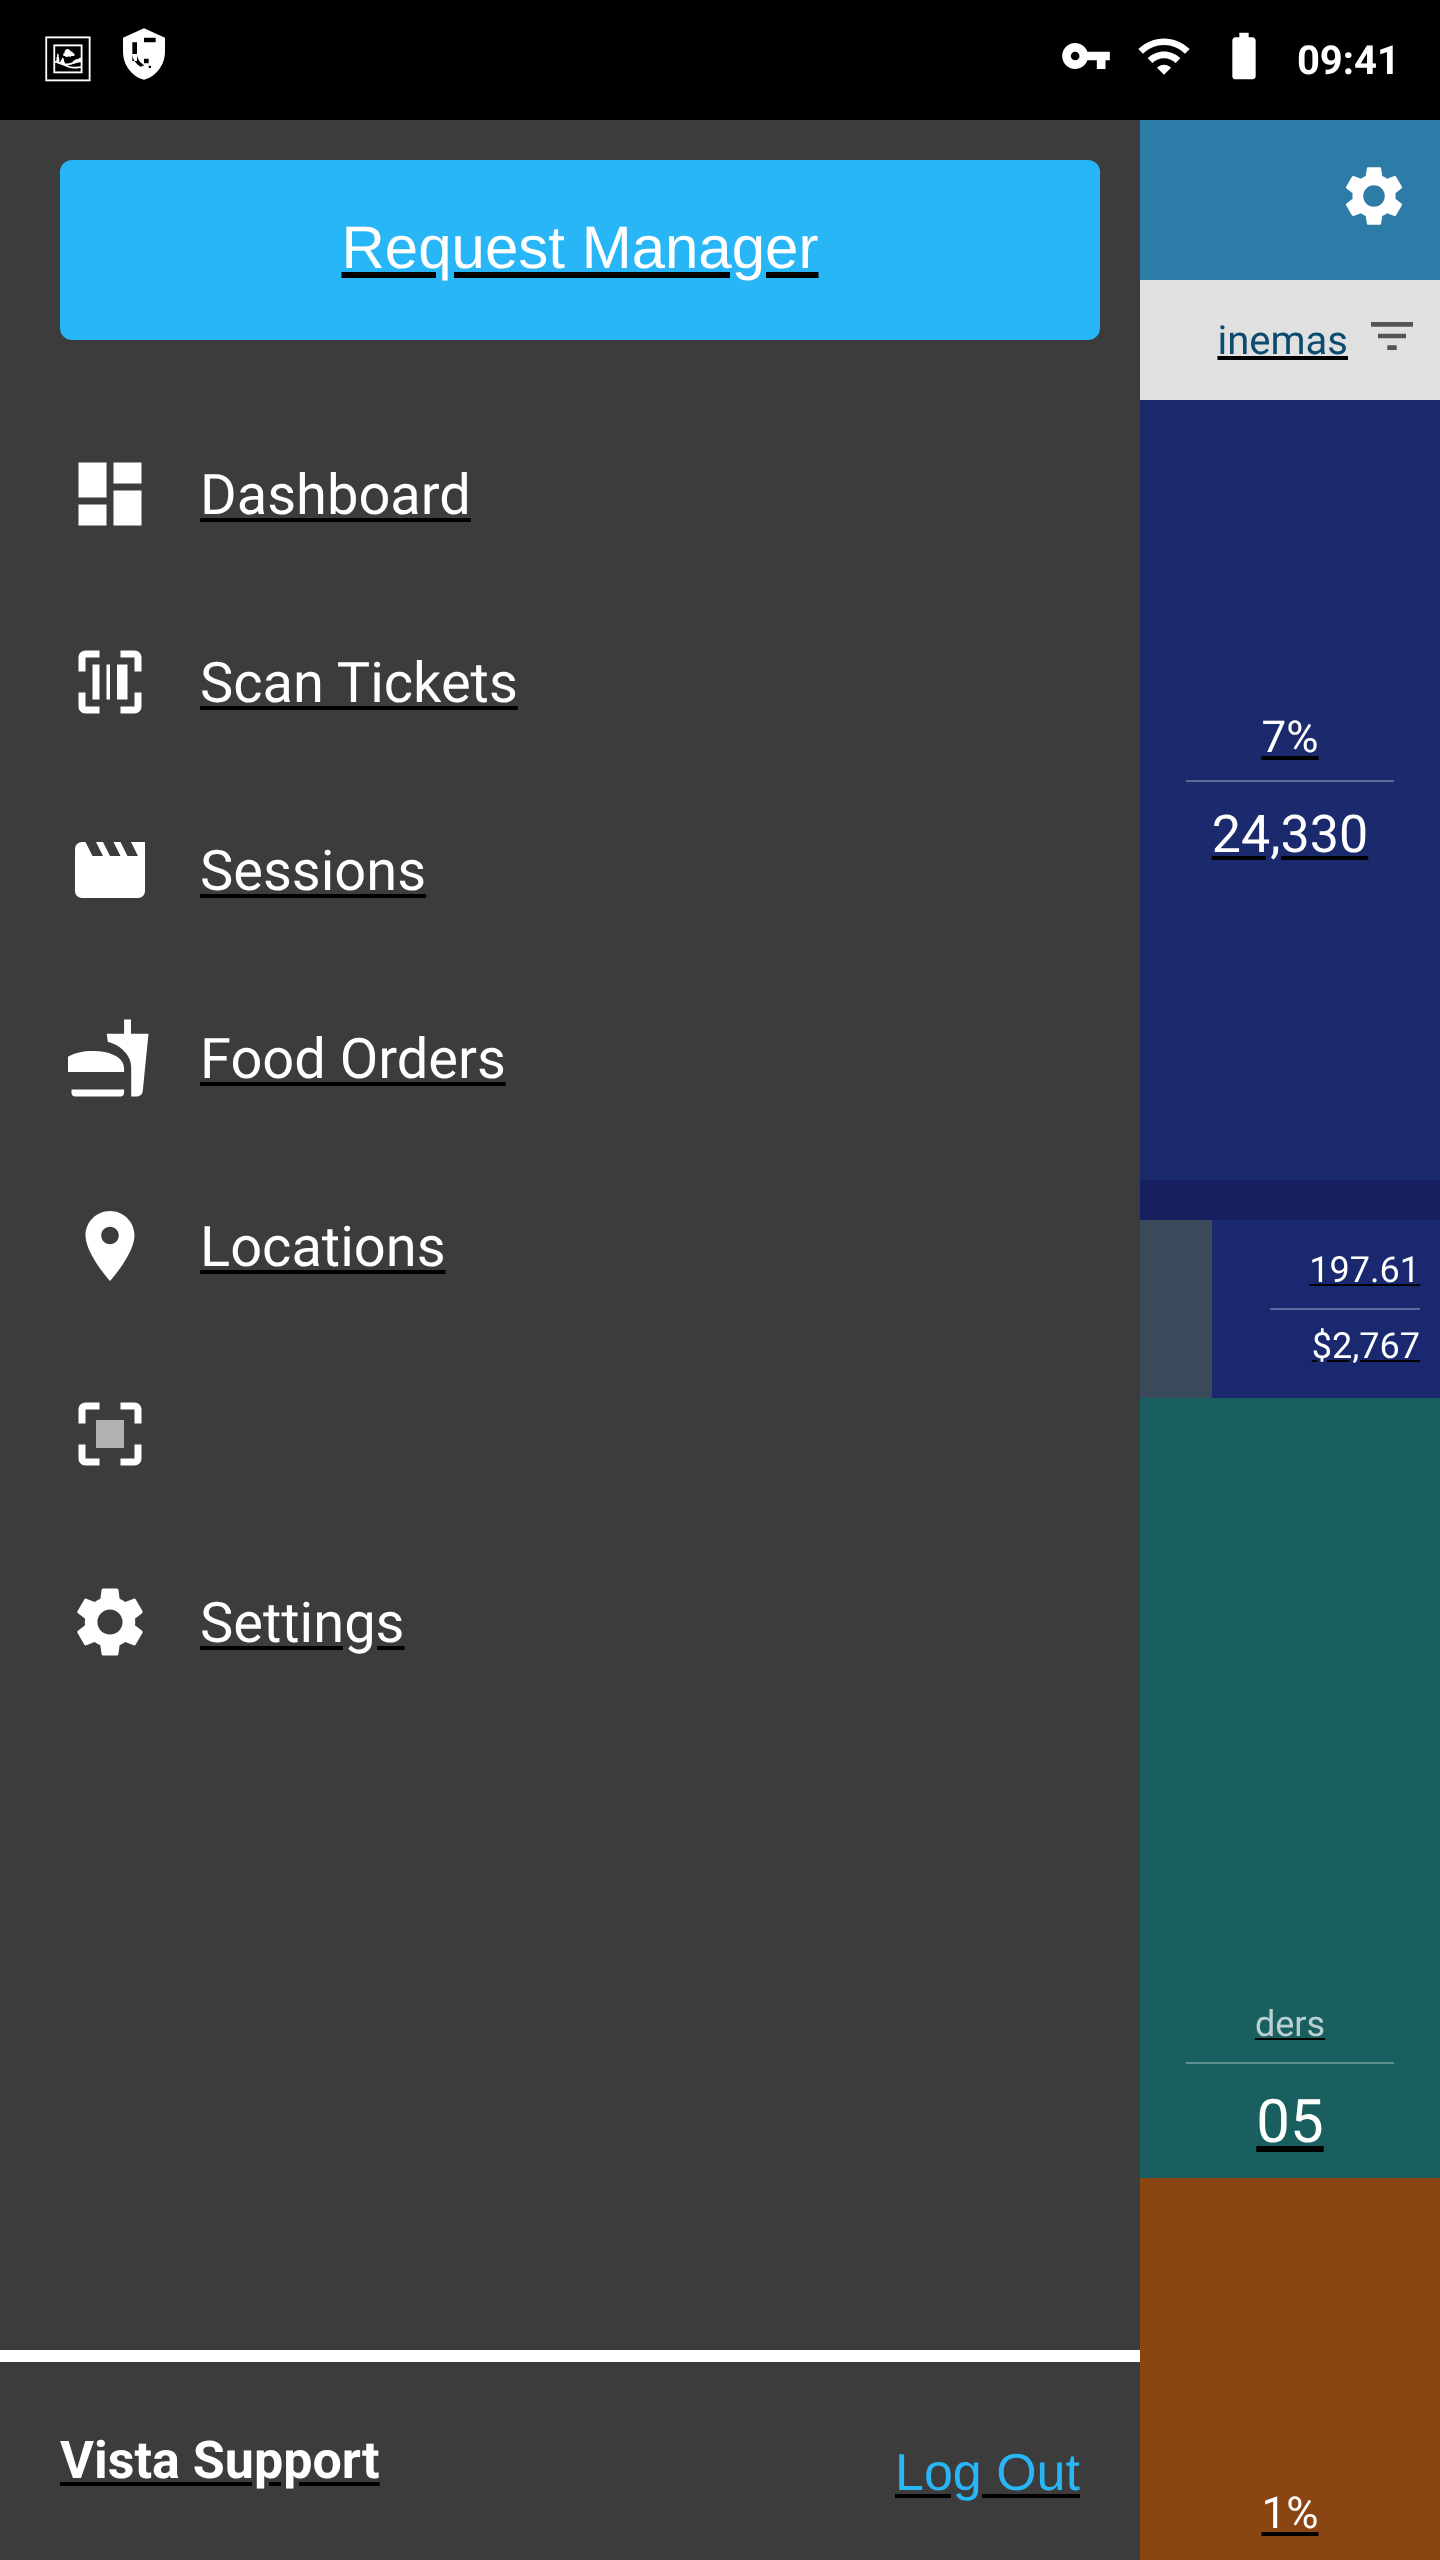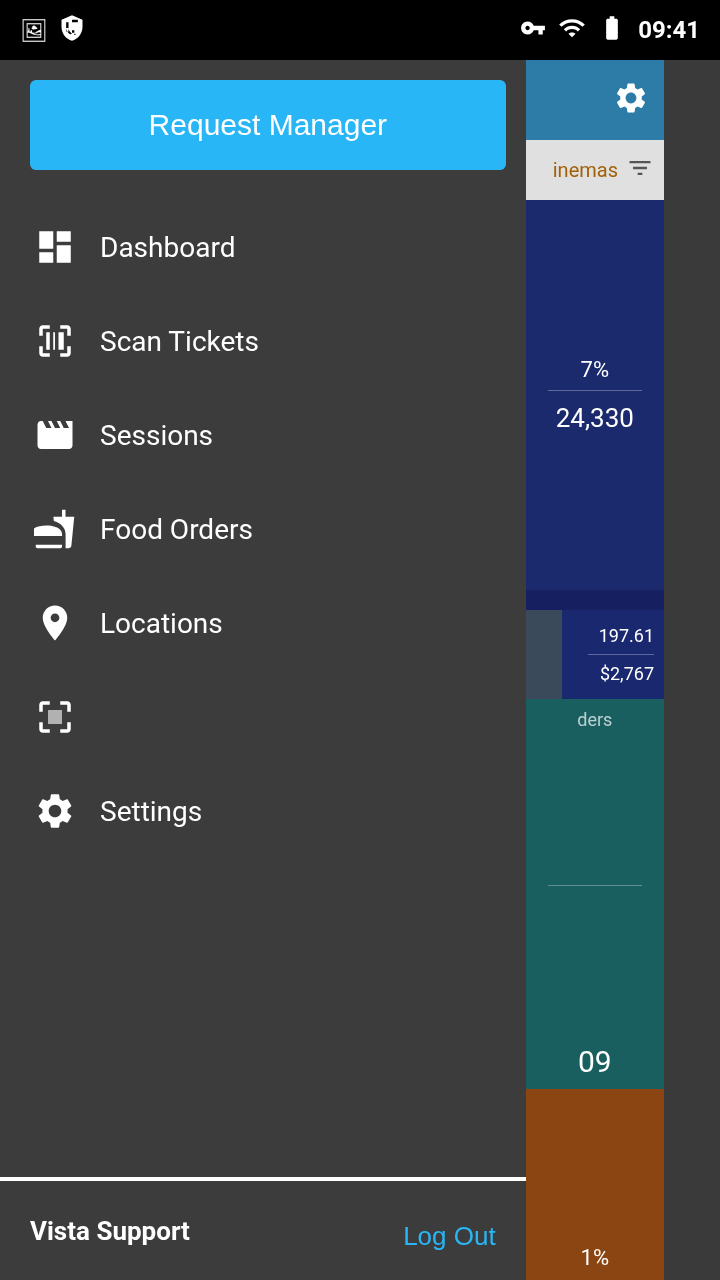--- a/index.html
+++ b/index.html
@@ -33,29 +33,30 @@
     }
 
     .status-right {
       display: flex;
       align-items: center;
       gap: 12px;
     }
 
     .status-time {
       color: #fff;
-      font-size: 24px;
+      font-size: 20px;
       font-weight: bold;
     }
 
     
     .main-container {
       display: flex;
-      width: 664px;
+      width: 720px;
       height: 1220px;
+      text-decoration: underline;
     }
 
     
     .drawer {
       width: 570px;
       height: 1220px;
       background: #3c3c3c;
       display: flex;
       flex-direction: column;
       position: relative;
@@ -108,21 +109,21 @@
       fill: #fff;
     }
 
     .nav-label {
       font-size: 28px;
       color: #fff;
       font-weight: 400;
     }
 
     .drawer-footer {
-      border-top: 4px solid #ffffff;
+      border-top: 6px solid #ffffff;
       padding: 28px 30px;
       display: flex;
       align-items: center;
       justify-content: space-between;
     }
 
     .vista-support {
       color: #fff;
       font-size: 26px;
       font-weight: bold;
@@ -160,40 +161,40 @@
       height: 60px;
       background: #e0e0e0;
       display: flex;
       align-items: center;
       justify-content: flex-end;
       padding: 0 10px;
       gap: 8px;
     }
 
     .right-panel-filter-text {
-      color: #a16207;
+      color: #0c4a6e;
       font-size: 20px;
     }
 
     .card-blue {
       background: #1a2a6c;
       height: 390px;
       display: flex;
       flex-direction: column;
       justify-content: center;
       align-items: center;
       padding: 10px;
     }
 
     .card-teal {
       background: #1a5f5f;
       height: 390px;
       display: flex;
       flex-direction: column;
-      justify-content: space-between;
+      justify-content: flex-end;
       align-items: center;
       padding: 10px;
     }
 
     .card-brown {
       background: #8B4513;
       flex: 1;
       display: flex;
       flex-direction: column;
       justify-content: flex-end;
@@ -366,21 +367,21 @@
     <div style="background:#162060;height:20px;"></div>
     <div style="background:#1a2870;flex:0;padding:15px 10px;display:flex;flex-direction:column;align-items:flex-end;margin-left:36px;">
       <div class="card-text" style="font-size:18px;">197.61</div>
       <div style="width:80%;height:1px;background:rgba(255,255,255,0.3);margin:8px 0;"></div>
       <div class="card-text" style="font-size:18px;">$2,767</div>
     </div>
 
     <div class="card-teal">
       <div class="card-text-small" style="font-size:18px; margin-bottom:8px;">ders</div>
       <div style="width:80%;height:1px;background:rgba(255,255,255,0.3);margin-bottom:12px;"></div>
-      <div class="card-text" style="font-size:30px;">09</div>
+      <div class="card-text" style="font-size:30px;">05</div>
     </div>
 
     <div class="card-brown">
       <div class="card-text" style="font-size:22px;">1%</div>
     </div>
 
   </div>
 
 </div>
 

